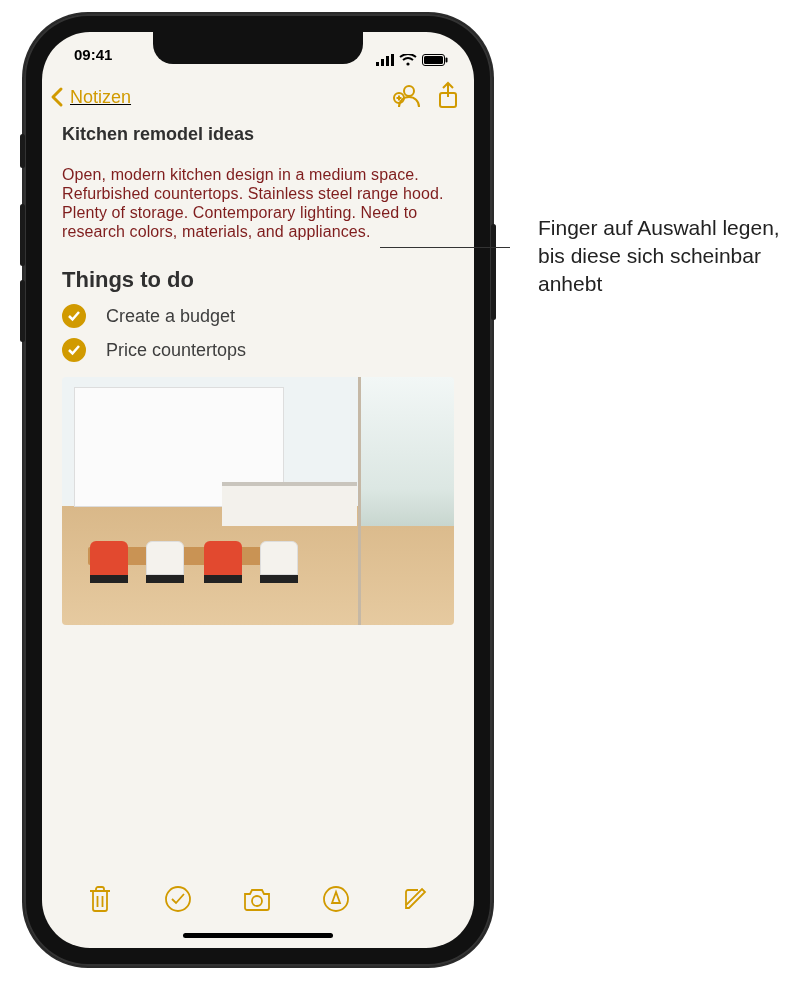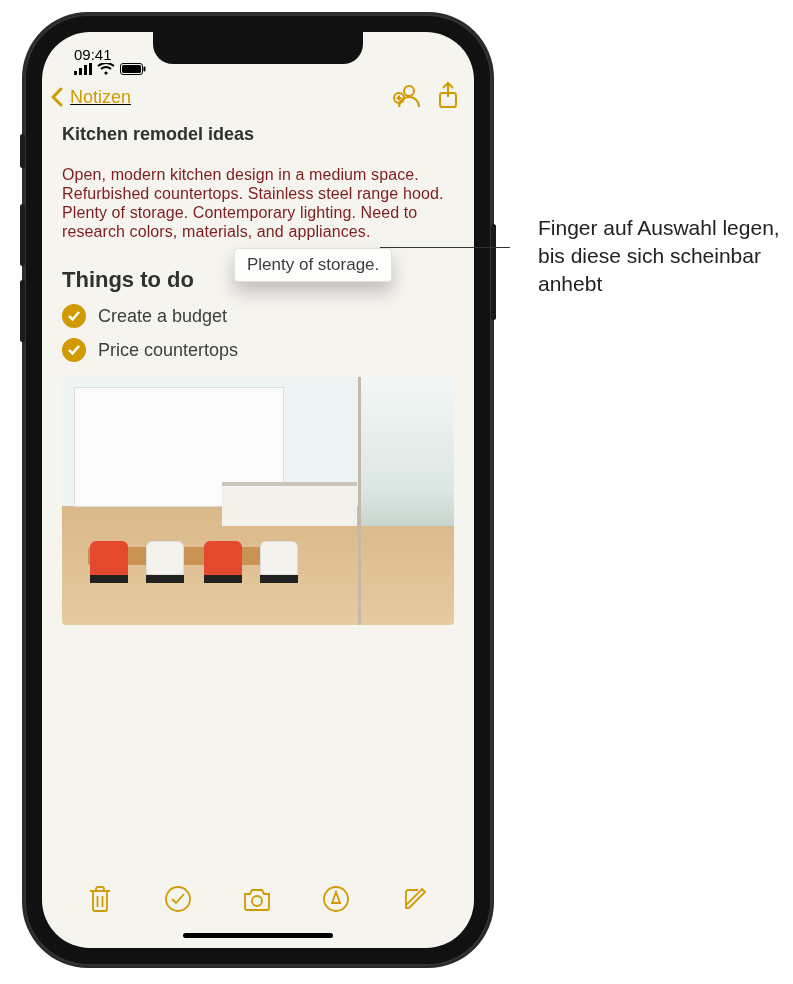--- a/index.html
+++ b/index.html
@@ -57,23 +57,22 @@
     background: #000;
     border-radius: 3px;
   }
   
   .statusbar {
     height: 42px;
     padding: 14px 26px 0 32px;
     display: flex;
     justify-content: space-between;
     font-size: 15px;
-    font-weight: 400;
+    font-weight: 700;
     color: #000;
-    flex-direction: column;
   }
   .status-icons { display:flex; gap:5px; align-items:center; }
   .status-icons svg { display:block; }
   
   .navbar {
     height: 46px;
     display: flex;
     align-items: center;
     padding: 0 14px 0 6px;
     justify-content: space-between;
@@ -110,21 +109,21 @@
     font-size: 22px;
     font-weight: 700;
     margin-top: 26px;
     margin-bottom: 6px;
     color:#303030;
   }
   .checklist { list-style:none; }
   .checklist li {
     display:flex;
     align-items:center;
-    gap:12px;
+    gap:20px;
     padding: 5px 0;
     font-size: 18px;
     color:#3e3e3e;
   }
   .cb {
     width:24px; height:24px; border-radius:50%;
     border:2px solid #bbb; flex:0 0 24px;
     display:flex; align-items:center; justify-content:center;
   }
   .cb.checked { background:#d19a00; border-color:#d19a00; }
@@ -350,22 +349,19 @@
           </svg>
       </button>
       <button>
         <svg width="28" height="28" viewBox="0 0 28 28" stroke-width="1.8">
             <path d="M5 20V7a2 2 0 0 1 2-2h10"></path>
             <path d="M5 20v3h3L24 7l-3-3L5 20z"></path>
           </svg>
       </button>
     </div>
 
-    <div class="lifted">
-      <span>Plenty of storage.</span>
-    </div>
 
     <div class="home-indicator"></div>
   </div>
 </div>
 
 <div class="callout-line"></div>
 <div class="callout">Finger auf Auswahl legen, bis diese sich scheinbar anhebt</div>
 
 </body></html>

